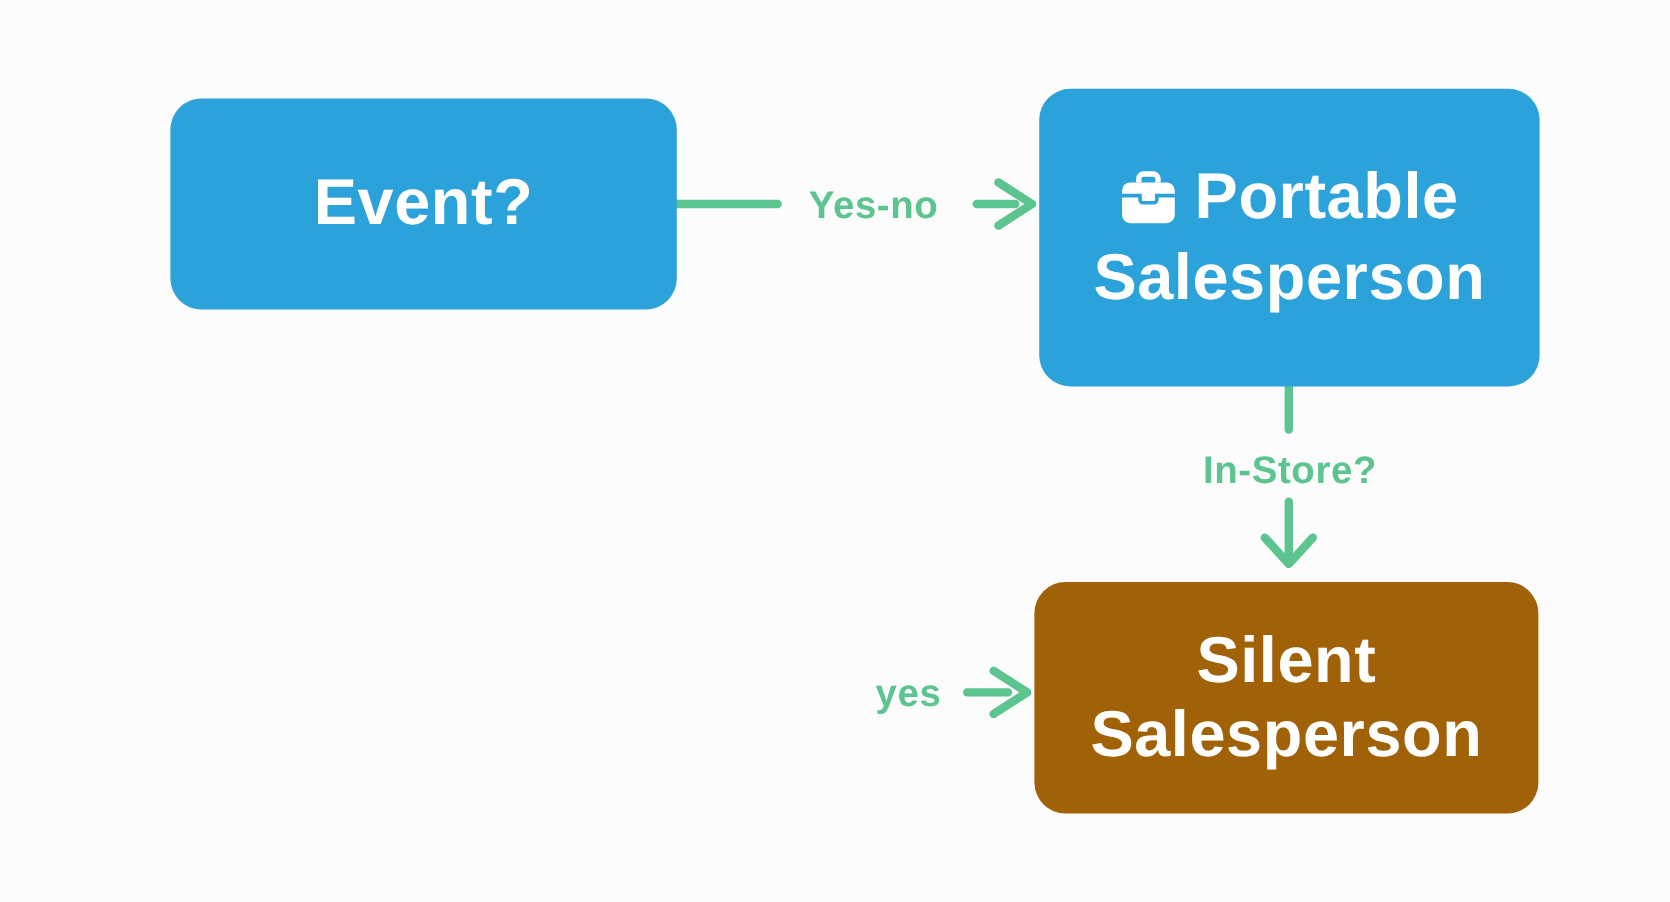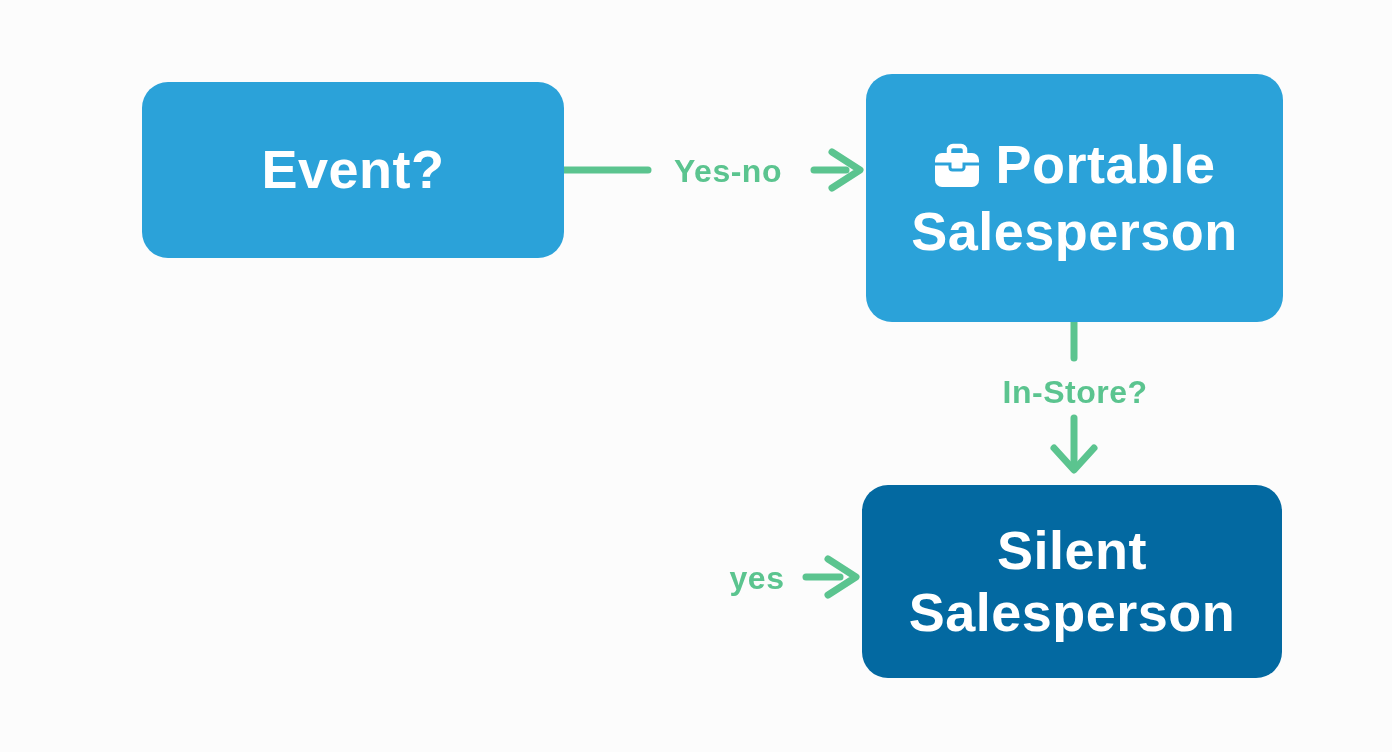--- a/index.html
+++ b/index.html
@@ -31,21 +31,21 @@
     justify-content: center;
     font-weight: bold;
     font-size: 54px;
     line-height: 1.13;
     text-align: center;
     box-sizing: border-box;
     padding: 10px 22px;
     letter-spacing: 0.5px;
   }
   .node.blue { background: #2BA2D9; }
-  .node.teal { background: #0369a1; }
+  .node.teal { background: #a16207; }
   .node-inner { text-align: center; }
   .node-icon {
     display: inline-block;
     vertical-align: -6px;
     margin-right: 14px;
   }
   .edge-label {
     position: absolute;
     transform: translate(-50%, -50%);
     color: #5BC48F;

